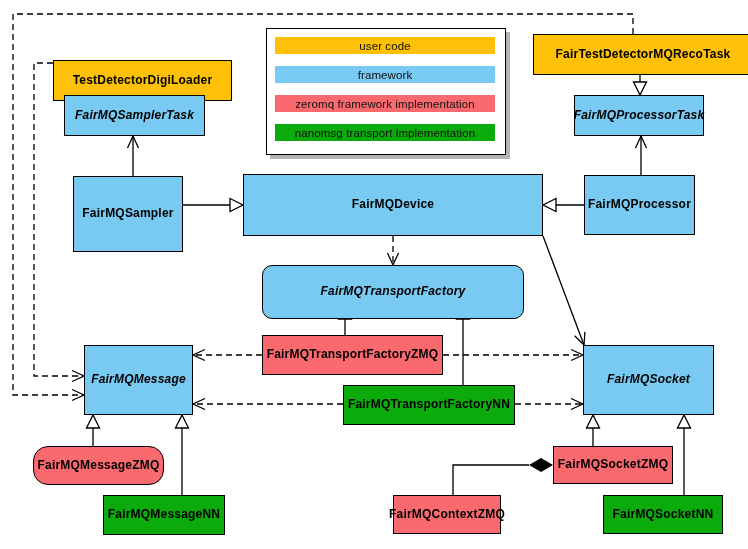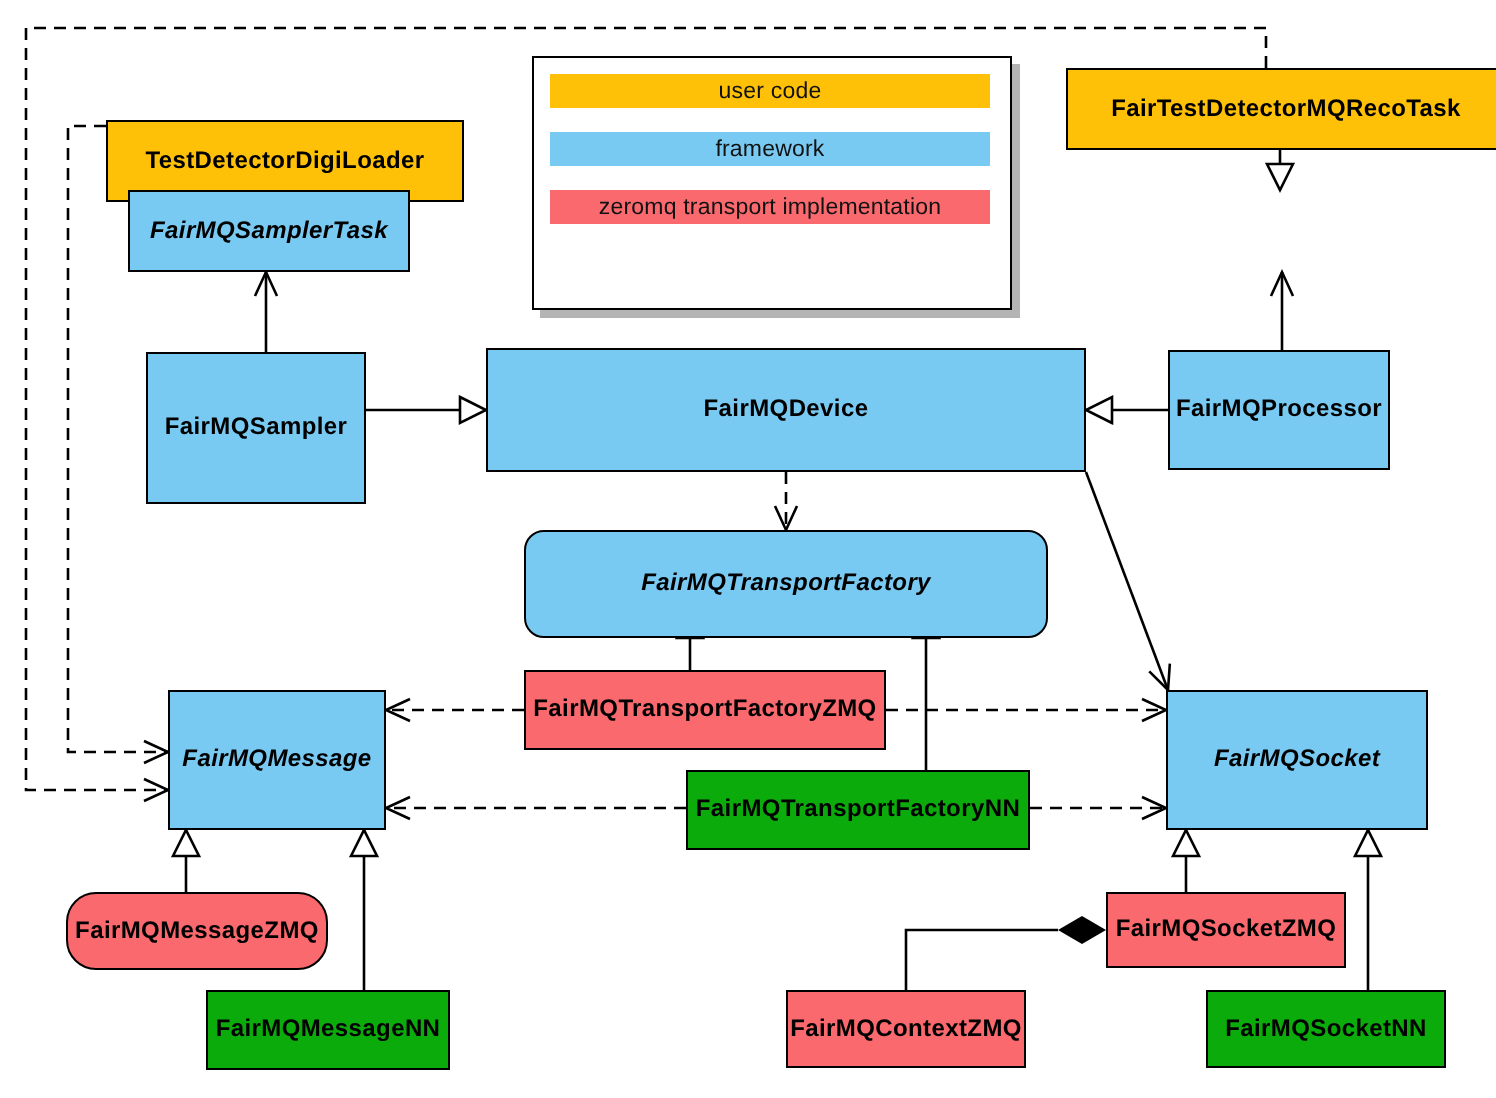--- a/index.html
+++ b/index.html
@@ -79,39 +79,43 @@
     <path d="M343,404 L193,404" stroke="#000" stroke-width="1.3" fill="none" stroke-dasharray="6,4" marker-end="url(#open)"></path>
     <path d="M515,404 L583,404" stroke="#000" stroke-width="1.3" fill="none" stroke-dasharray="6,4" marker-end="url(#open)"></path>
 
     <path d="M453,495 L453,465 L529,465" stroke="#000" stroke-width="1.3" fill="none"></path>
     <polygon points="529,465 541,458 553,465 541,472" fill="#000000"></polygon>
   </svg>
 
   <div class="node cat-user_code" style="left:53px;top:34px;width:179px;height:41px;margin-top:26px;">TestDetectorDigiLoader</div>
   <div class="node cat-user_code" style="left:533px;top:34px;width:220px;height:41px;">FairTestDetectorMQRecoTask</div>
   <div class="node cat-framework abstract" style="left:64px;top:95px;width:141px;height:41px;">FairMQSamplerTask</div>
+  <div class="node cat-framework abstract" style="left:574px;top:95px;width:130px;height:41px;">FairMQProcessorTask</div>
   <div class="node cat-framework" style="left:73px;top:176px;width:110px;height:76px;">FairMQSampler</div>
   <div class="node cat-framework" style="left:243px;top:174px;width:300px;height:62px;">FairMQDevice</div>
   <div class="node cat-framework" style="left:584px;top:175px;width:111px;height:60px;">FairMQProcessor</div>
   <div class="node cat-framework abstract" style="left:262px;top:265px;width:262px;height:54px;border-radius:10px;">FairMQTransportFactory</div>
   <div class="node cat-zeromq" style="left:262px;top:335px;width:181px;height:40px;">FairMQTransportFactoryZMQ</div>
   <div class="node cat-nanomsg" style="left:343px;top:385px;width:172px;height:40px;">FairMQTransportFactoryNN</div>
   <div class="node cat-framework abstract" style="left:84px;top:345px;width:109px;height:70px;">FairMQMessage</div>
   <div class="node cat-framework abstract" style="left:583px;top:345px;width:131px;height:70px;">FairMQSocket</div>
   <div class="node cat-zeromq" style="left:33px;top:446px;width:131px;height:39px;border-radius:15px;">FairMQMessageZMQ</div>
   <div class="node cat-nanomsg" style="left:103px;top:495px;width:122px;height:40px;">FairMQMessageNN</div>
   <div class="node cat-zeromq" style="left:553px;top:446px;width:120px;height:38px;">FairMQSocketZMQ</div>
   <div class="node cat-nanomsg" style="left:603px;top:495px;width:120px;height:39px;">FairMQSocketNN</div>
-  <div class="node cat-zeromq" style="left:393px;top:495px;width:120px;height:39px;">FairMQContextZMQ</div>
+  <div class="node cat-zeromq" style="left:393px;top:495px;width:108px;height:39px;">FairMQContextZMQ</div>
 
   <div class="legend">
     <div class="legend-row lr1 cat-framework">
       <span>framework</span>
     </div>
     <div class="legend-row lr0 cat-user_code">
       <span>user code</span>
     </div>
     <div class="legend-row lr2 cat-zeromq">
-      <span>zeromq transport implementation</span>
+      <span>zeromq framework implementation</span>
+    </div>
+    <div class="legend-row lr3 cat-nanomsg">
+      <span>nanomsg transport implementation</span>
     </div>
   </div>
 
 </div>
 
 </body></html>

